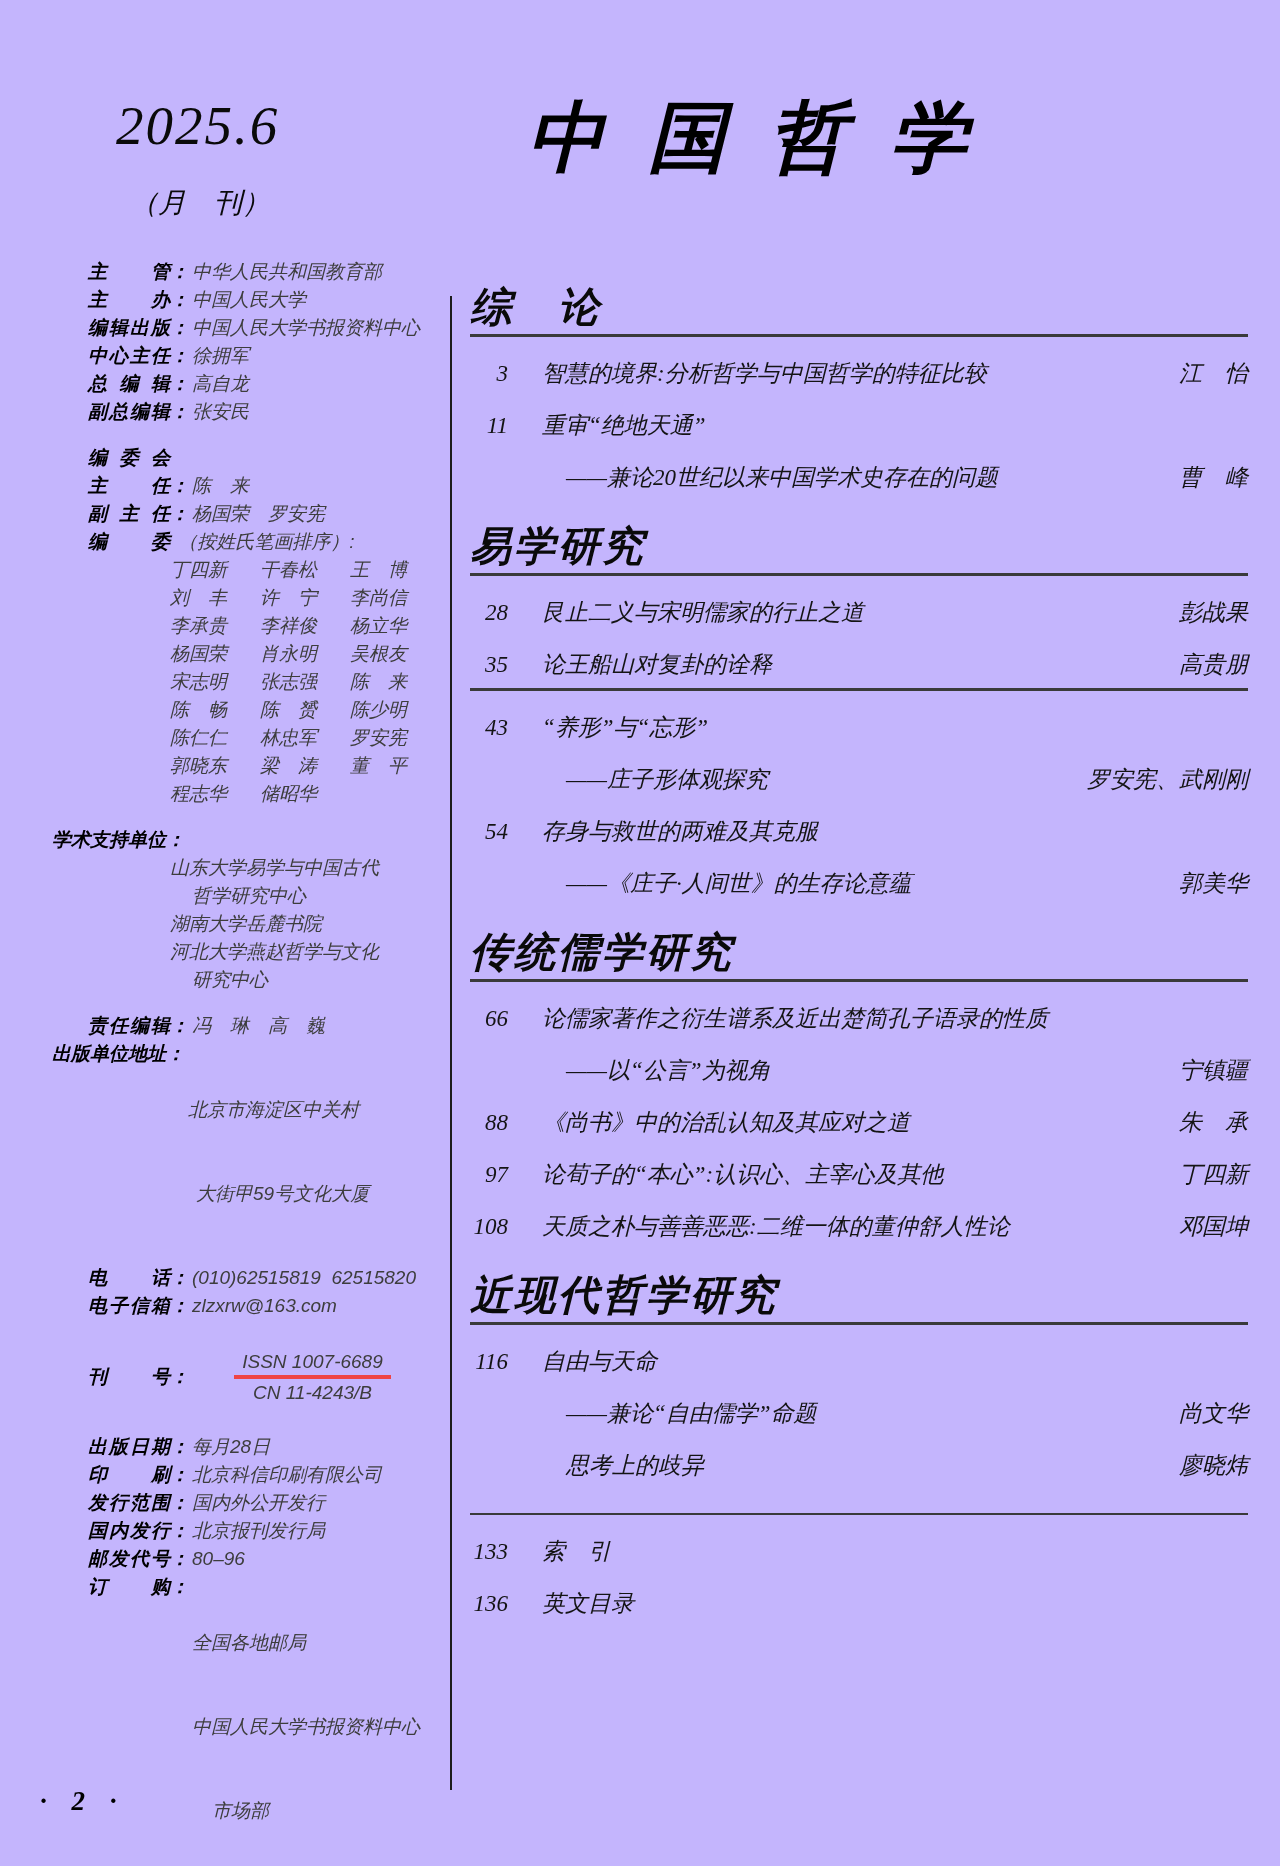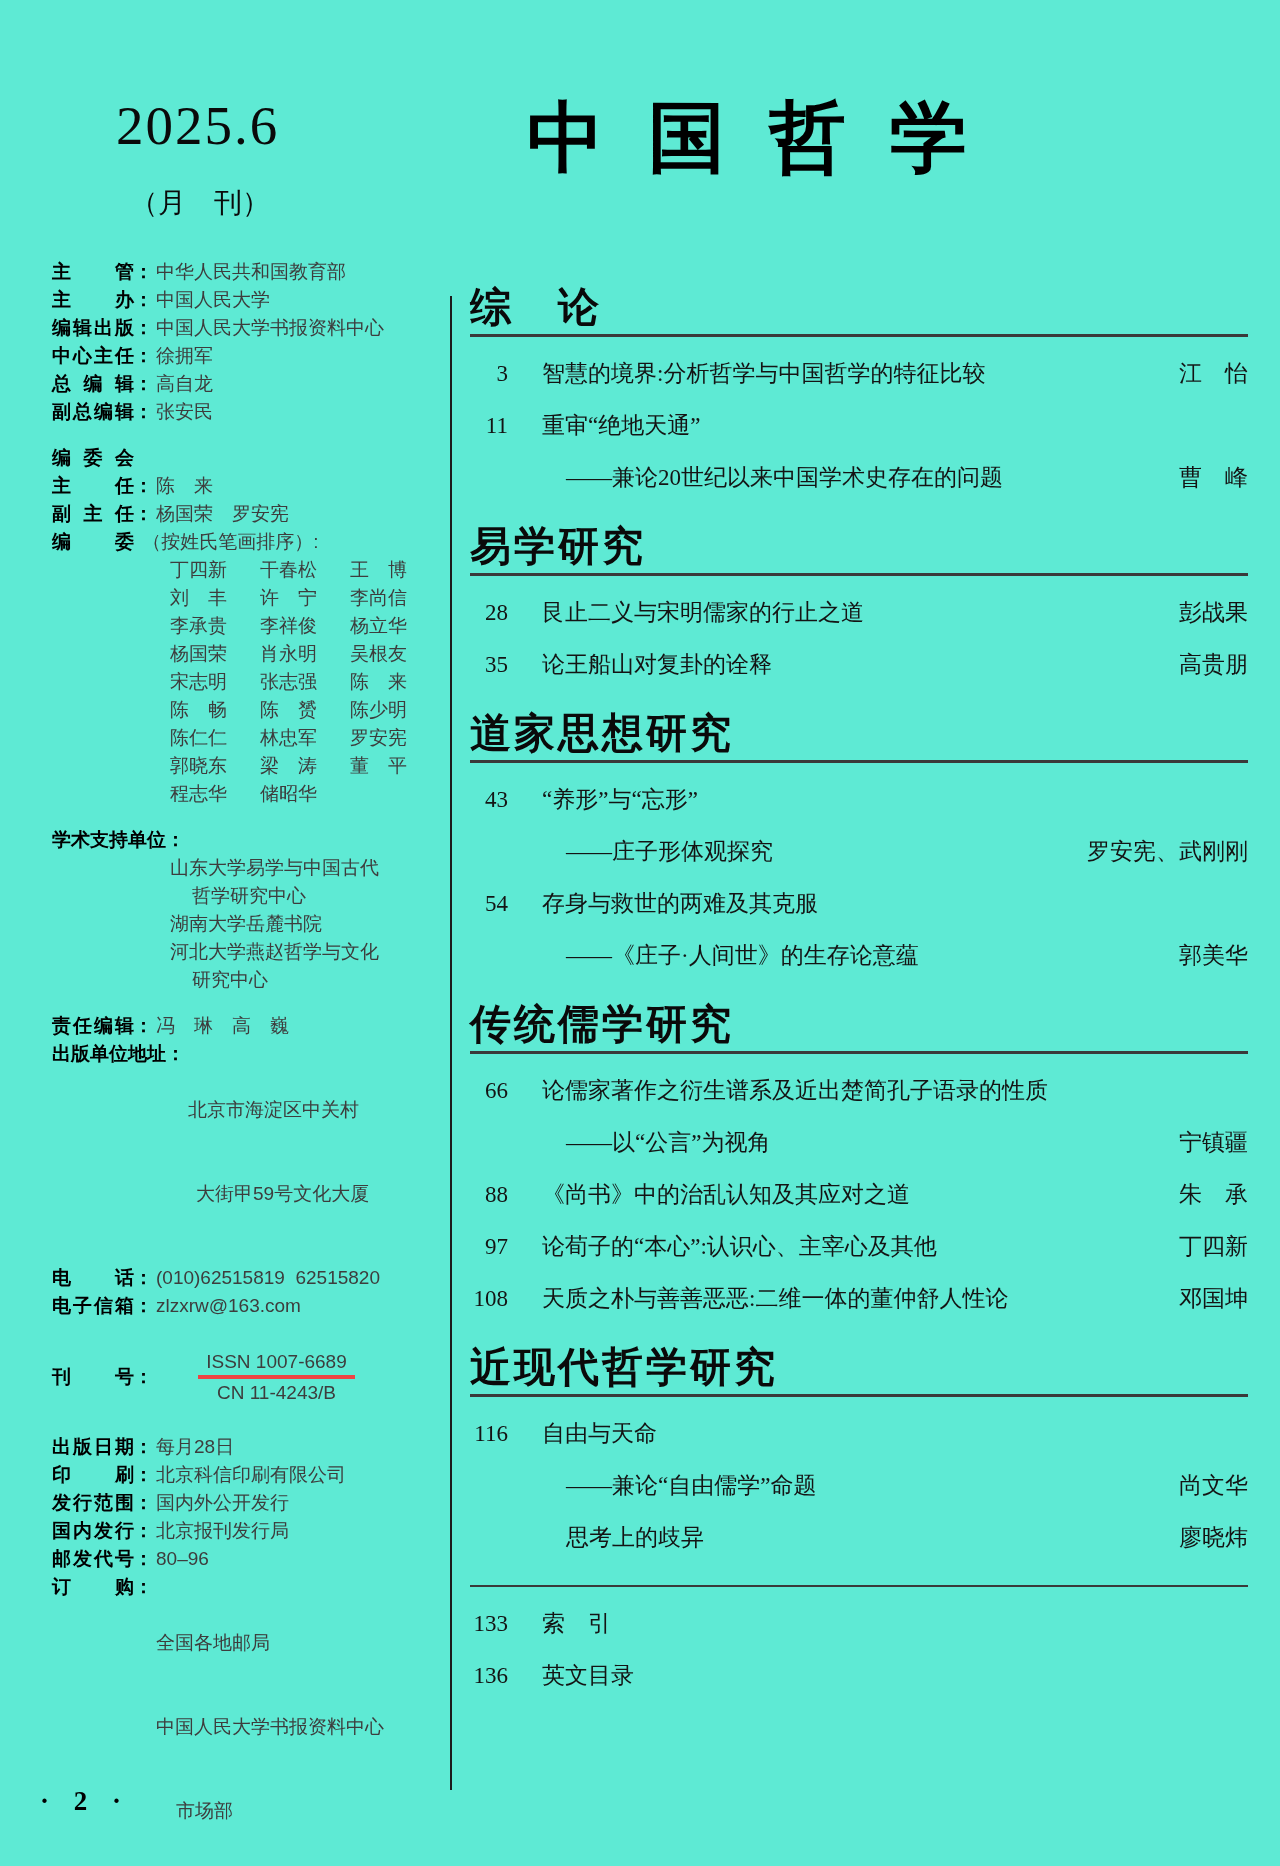--- a/index.html
+++ b/index.html
@@ -1,19 +1,20 @@
 <!DOCTYPE html>
 <html><head>
 <meta charset="utf-8">
 <style>
   html,body { margin:0; padding:0; background:#e8e8e8; }
   .page {
     position:relative; width:1280px; height:1866px; margin:0 auto;
-    background:#5eead4; overflow:hidden; color:#111;
+    background:#c4b5fd; overflow:hidden; color:#111;
     font-family:"Liberation Sans", sans-serif;
+    font-style:italic;
   }
   
   .issue {
     position:absolute; left:116px; top:94px;
     font-family:"Liberation Serif", serif; font-size:55px; letter-spacing:2px; color:#0a0a0a;
   }
   .freq {
     position:absolute; left:130px; top:184px;
     font-family:"Liberation Serif", serif; font-size:28px; color:#0a0a0a;
   }
@@ -21,21 +22,21 @@
     position:absolute; left:524px; top:84px; margin:3px;
     font-family:"Liberation Serif", serif; font-weight:700;
     font-size:77px; letter-spacing:44px; white-space:nowrap; color:#000;
   }
   
   .vdivider { position:absolute; left:450px; top:296px; width:2px; height:1494px; background:#1c1c1c; }
   
   .left-col { position:absolute; left:52px; top:258px; width:394px; font-size:19px; line-height:28px; }
   .m-row { display:flex; align-items:flex-start; }
   .m-label { font-weight:700; color:#000; flex:none; }
-  .w4 { width:82px; text-align:justify; text-align-last:justify; }
+  .w4 { width:82px; text-align:justify; text-align-last:justify;margin-left:36px; }
   .m-colon { font-weight:700; color:#000; flex:none; margin-right:3px; }
   .m-value { color:#3d3d3d; white-space:pre-wrap; }
   .gap { height:18px; }
   .names {
     display:grid; grid-template-columns:88px 88px 88px; column-gap:2px;
     padding-left:118px; color:#3d3d3d;
   }
   .support-lines { padding-left:118px; color:#3d3d3d; }
   .ind { padding-left:22px; }
   .ind1 { padding-left:20px; }
@@ -272,21 +273,20 @@
       <span class="toc-page">28</span>
       <span class="toc-title">艮止二义与宋明儒家的行止之道</span>
       <span class="toc-author">彭战果</span>
     </div>
     <div class="toc-line">
       <span class="toc-page">35</span>
       <span class="toc-title">论王船山对复卦的诠释</span>
       <span class="toc-author">高贵朋</span>
     </div>
 
-    <div class="toc-heading">道家思想研究</div>
     <div class="toc-rule"></div>
     <div class="toc-line">
       <span class="toc-page">43</span>
       <span class="toc-title">“养形”与“忘形”</span>
     </div>
     <div class="toc-line toc-sub">
       <span class="toc-page"></span>
       <span class="toc-title">——庄子形体观探究</span>
       <span class="toc-author">罗安宪、武刚刚</span>
     </div>

